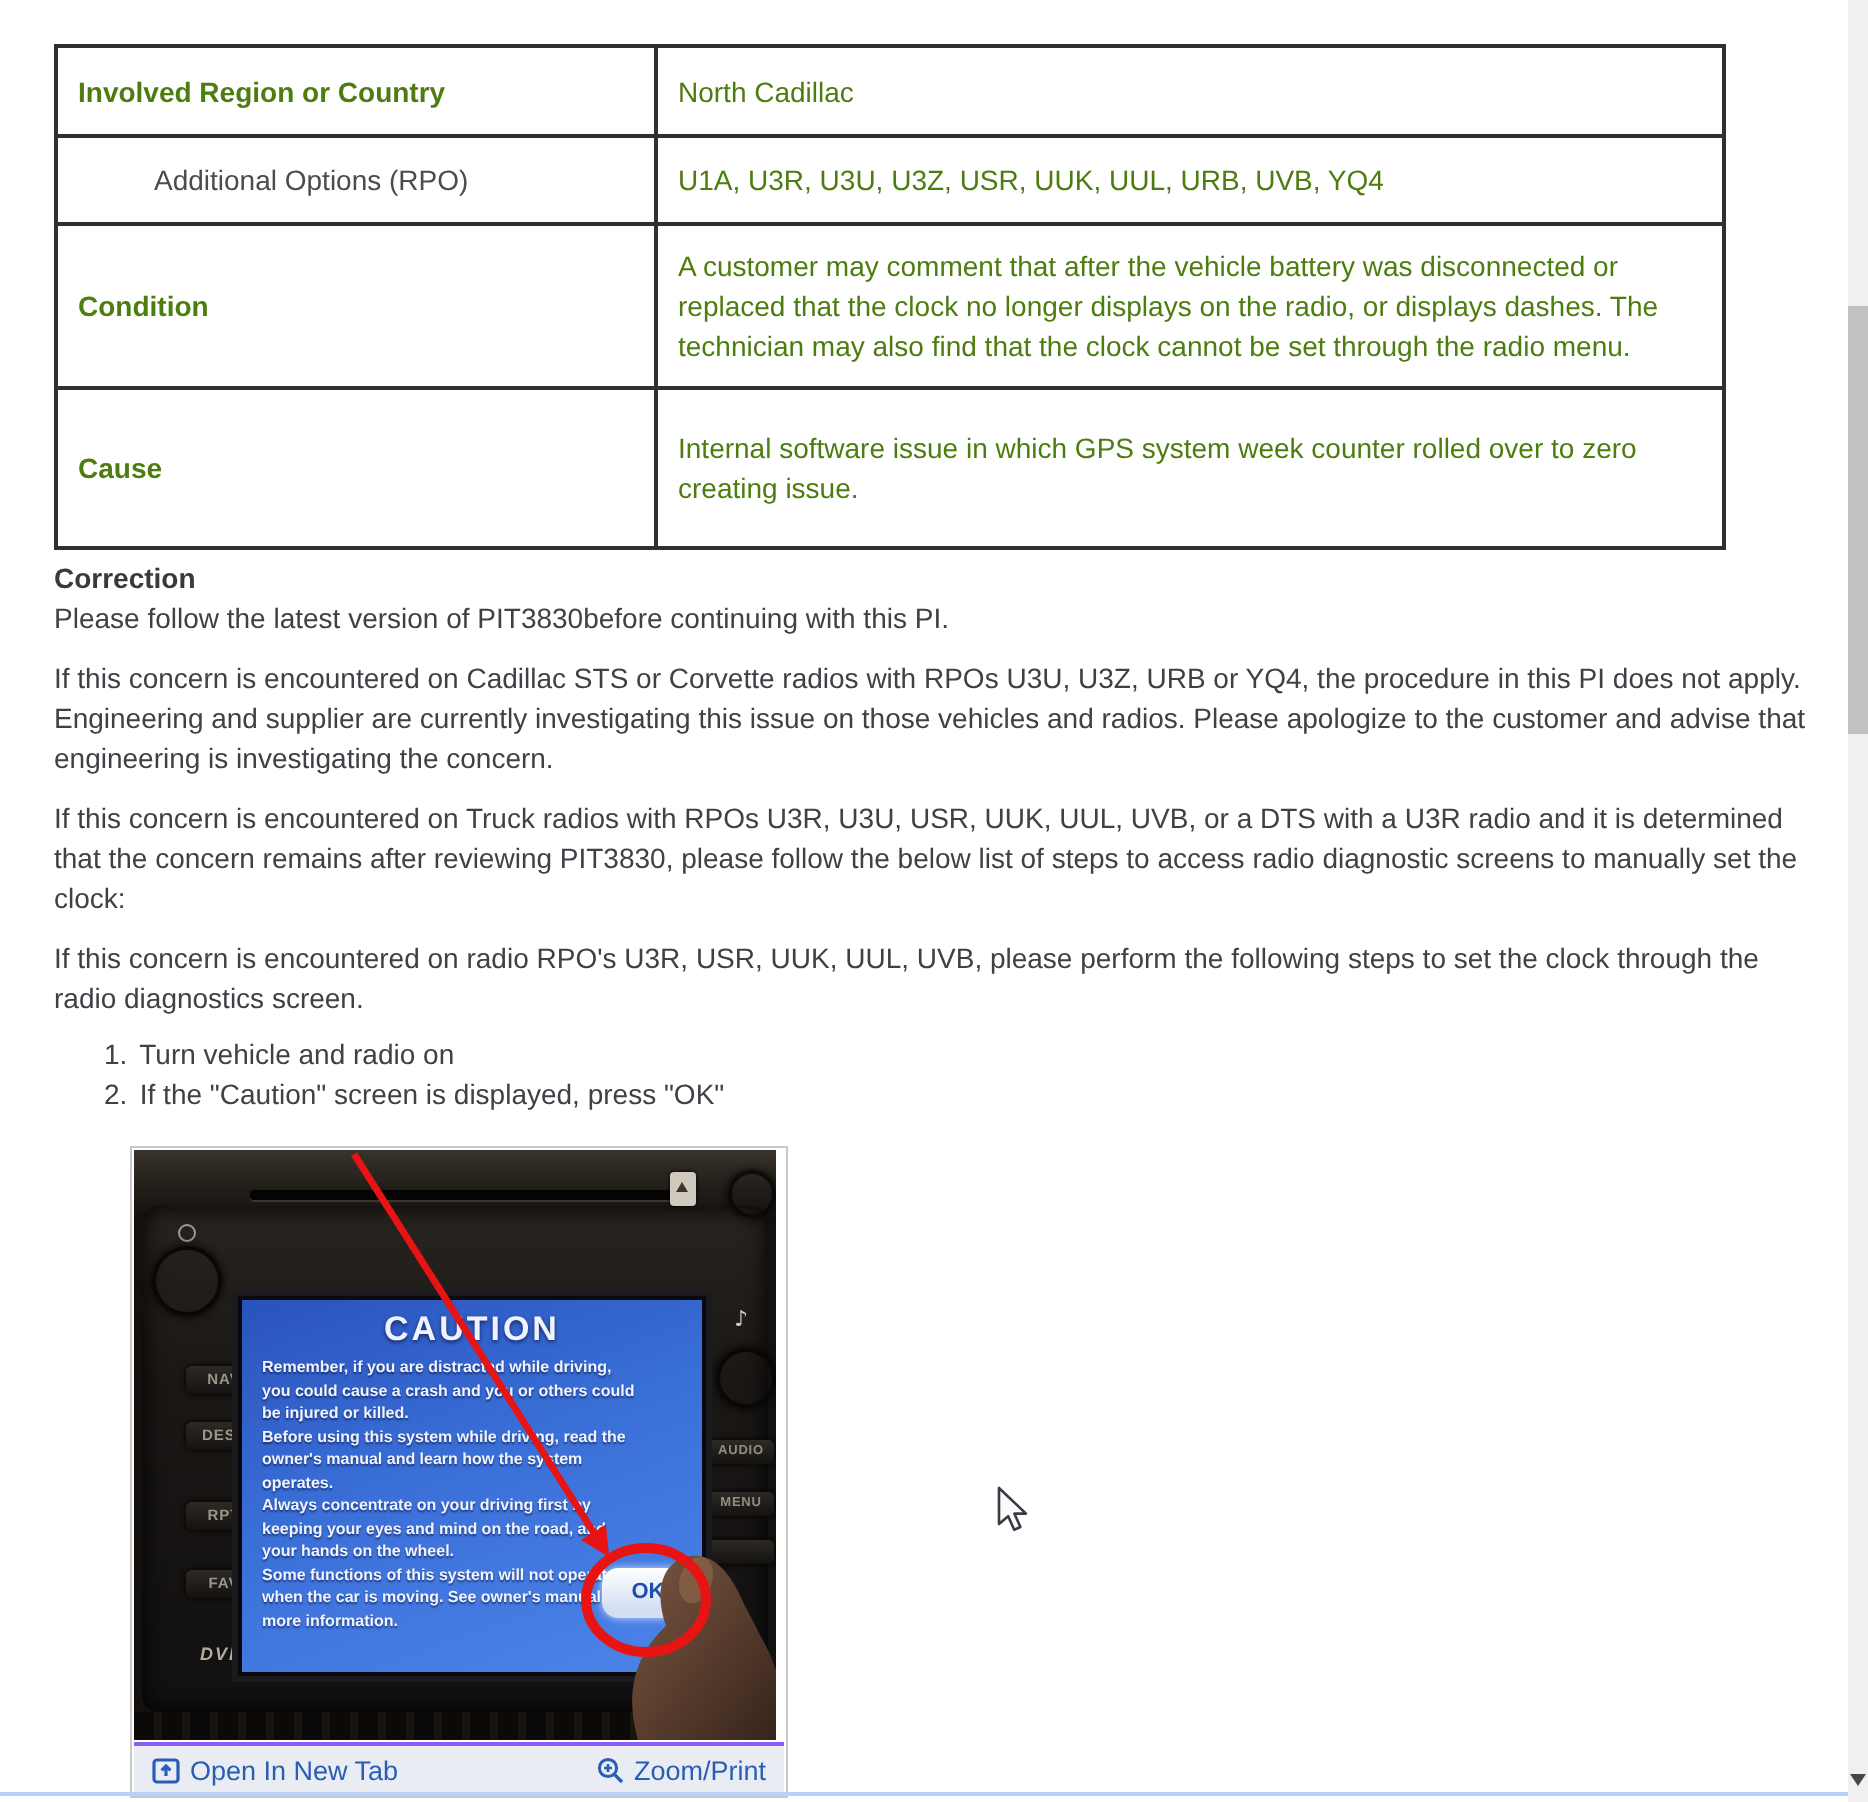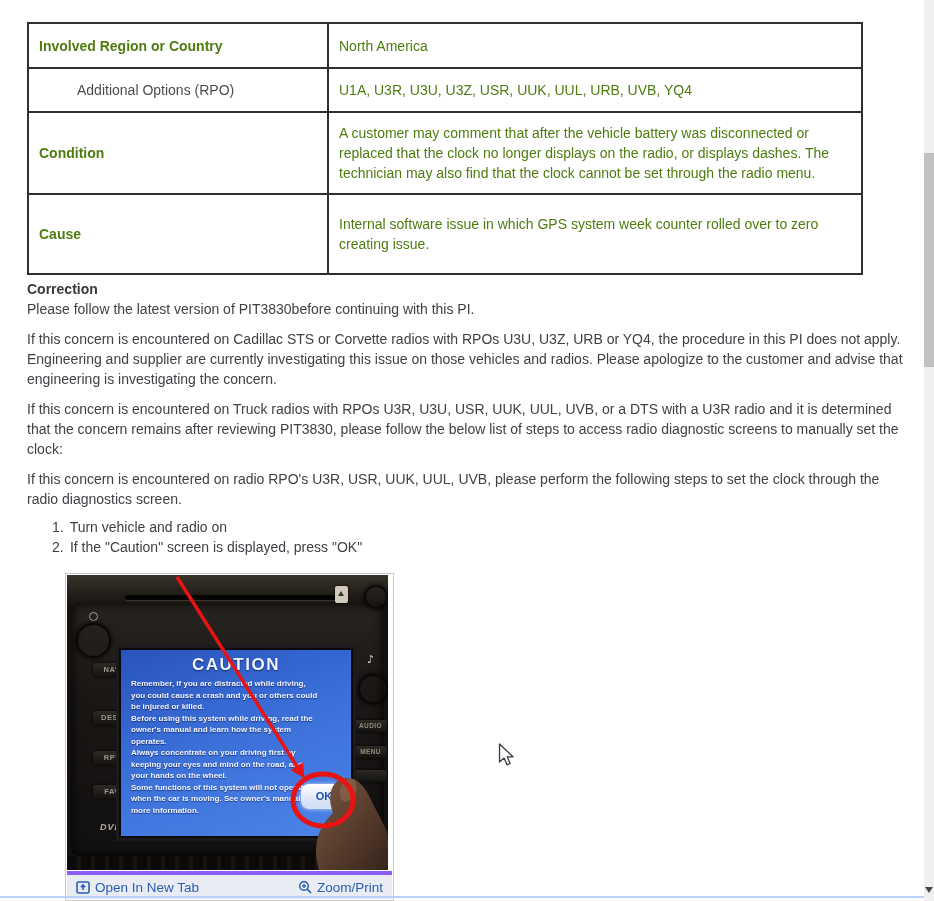--- a/index.html
+++ b/index.html
@@ -32,31 +32,31 @@
   .cd-slot{position:absolute;left:58px;top:20px;width:216px;height:5px;background:#050404;border-radius:2px;box-shadow:0 1px 0 rgba(90,82,70,.5);}
   .eject-chip{position:absolute;left:268px;top:11px;width:13px;height:17px;background:#cfc9be;border-radius:2px;box-shadow:0 0 2px #000;}
   .eject-chip::after{content:"";position:absolute;left:3px;top:5px;width:0;height:0;border-left:3.5px solid transparent;border-right:3.5px solid transparent;border-bottom:5px solid #3a362f;}
   .knob{position:absolute;border-radius:50%;background:radial-gradient(circle at 35% 30%, #4c463d 0%, #26221 45%, #100e0c 80%);box-shadow:inset 0 0 0 2px #090807, 0 0 5px #000;}
   .knob.left{left:9px;top:48px;width:35px;height:35px;}
   .knob.right{left:291px;top:99px;width:30px;height:30px;}
   .knob.topright{left:297px;top:10px;width:24px;height:24px;opacity:.85;}
   .power-ring{position:absolute;left:22px;top:37px;width:7px;height:7px;border:1px solid #b9b2a5;border-radius:50%;opacity:.85;}
   .note-icon{position:absolute;left:300px;top:78px;color:#d4cec2;font-size:11px;font-family:"DejaVu Sans",sans-serif;}
   .side-btn{position:absolute;left:26px;width:38px;height:14px;background:linear-gradient(180deg,#2d2a25,#141210);border-radius:3px;color:#9d958a;font-size:7.5px;font-weight:bold;text-align:center;line-height:14px;letter-spacing:.5px;box-shadow:0 0 3px #000;}
-  .side-btn.b1{top:88px;} .side-btn.b2{top:136px;} .side-btn.b3{top:176px;} .side-btn.b4{top:210px;}
+  .side-btn.b1{top:108px;} .side-btn.b2{top:136px;} .side-btn.b3{top:176px;} .side-btn.b4{top:210px;}
   .right-btn{position:absolute;left:287px;width:33px;height:12px;background:linear-gradient(180deg,#2d2a25,#141210);border-radius:3px;color:#948c80;font-size:6.5px;font-weight:bold;text-align:center;line-height:12px;letter-spacing:.4px;box-shadow:0 0 3px #000;}
   .right-btn.rb1{top:145px;} .right-btn.rb2{top:171px;} .right-btn.rb3{top:195px;}
   .dvd-label{position:absolute;left:33px;top:247px;color:#b4ab9e;font-size:9px;font-weight:bold;font-style:italic;letter-spacing:1px;}
   .screen{position:absolute;left:52px;top:73px;width:234px;height:190px;background:linear-gradient(160deg,#2a53bc 0%,#3a6fd8 45%,#4c84e8 100%);border:2px solid #0a0a0c;box-shadow:0 0 0 3px #1b1a1c;box-sizing:border-box;}
   .screen-title{text-align:center;color:#eef3ff;font-weight:bold;font-size:17px;letter-spacing:1.5px;margin-top:5px;text-shadow:0 1px 2px rgba(0,0,30,.6);}
   .screen-text{white-space:pre-line;color:#f0f4ff;font-weight:bold;font-size:8px;line-height:11.5px;margin:3px 6px 0 10px;text-shadow:0 1px 1px rgba(0,0,40,.55);}
   .ok-btn{position:absolute;left:234px;top:209px;width:46px;height:25px;background:linear-gradient(180deg,#ffffff 0%,#d3dff3 80%);border-radius:8px;color:#1d4fae;font-weight:bold;font-size:11px;text-align:center;line-height:25px;box-shadow:0 0 4px rgba(255,255,255,.75);}
   .annot{position:absolute;left:0;top:0;width:321px;height:295px;pointer-events:none;}
 
-  .figure-toolbar{height:24px;display:flex;align-items:center;justify-content:space-between;background:#e9edf3;border-top:4px solid #8b5cf6;padding:0 9px;margin-top:1px;}
+  .figure-toolbar{height:24px;display:flex;align-items:center;justify-content:space-between;background:#e9edf3;border-top:2px solid #8b5cf6;padding:0 9px;margin-top:1px;}
   .tb-link{display:flex;align-items:center;gap:5px;color:#2a5db4;font-size:13.5px;cursor:pointer;text-decoration:none;}
   .tb-link svg{display:block;}
 
   
   .scroll-track{position:absolute;right:0;top:0;width:10px;height:901px;background:#f0f0f1;}
   .scroll-thumb{position:absolute;right:0;top:153px;width:10px;height:214px;background:#c1c1c1;}
   .scroll-arrow{position:absolute;right:1px;top:887px;width:0;height:0;border:4px solid transparent;border-top:6px solid #474747;}
 
   .bottom-line{position:absolute;left:0;top:896px;width:924px;height:2px;background:#b9d1f8;}
   .cursor{position:absolute;left:498px;top:743px;}
@@ -64,21 +64,21 @@
 </head>
 <body>
 
 <div id="page">
   <div class="content">
 
     <table class="info">
       <tbody>
           <tr class="r1">
         <td class="lbl">Involved Region or Country</td>
-        <td>North America</td>
+        <td>North Cadillac</td>
       </tr>
       <tr class="r2">
         <td class="lbl plain">Additional Options (RPO)</td>
         <td>U1A, U3R, U3U, U3Z, USR, UUK, UUL, URB, UVB, YQ4</td>
       </tr>
       <tr class="r3">
         <td class="lbl">Condition</td>
         <td>A customer may comment that after the vehicle battery was disconnected or replaced that the clock no longer displays on the radio, or displays dashes. The technician may also find that the clock cannot be set through the radio menu.</td>
       </tr>
       <tr class="r4">

